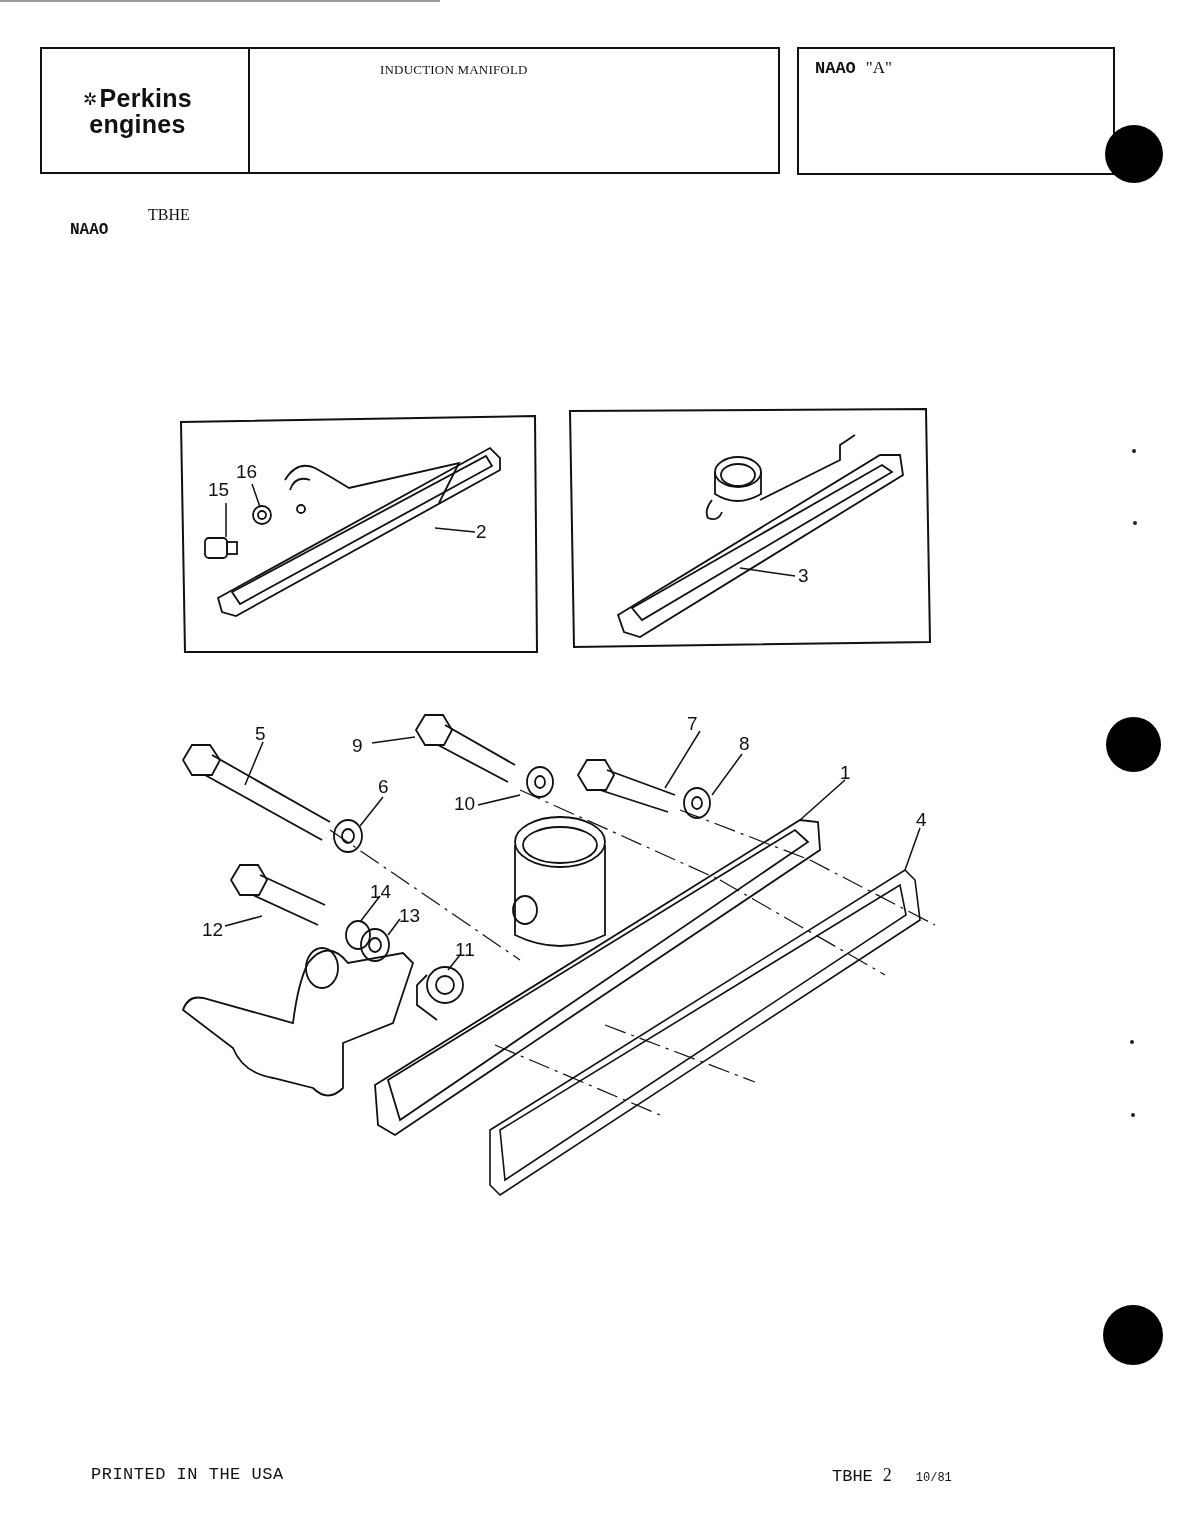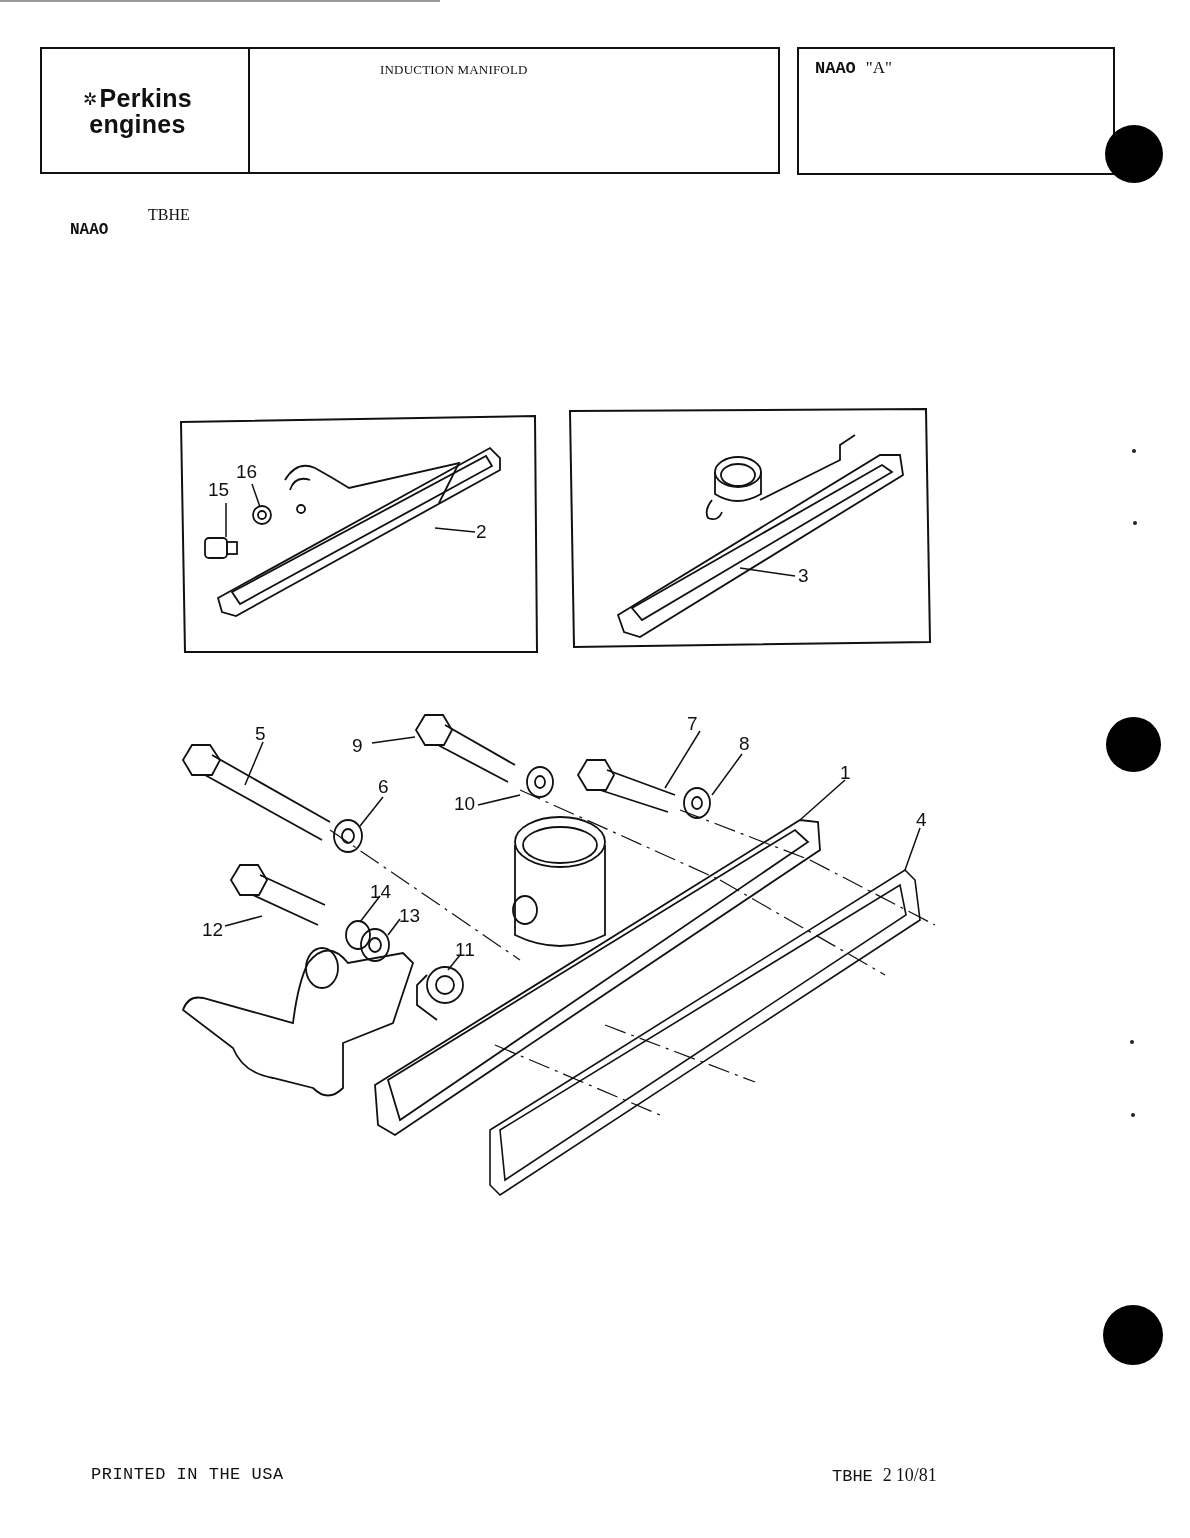--- a/index.html
+++ b/index.html
@@ -18,21 +18,21 @@
   .code1 { left:70px; top:221px; font-family:"Liberation Mono", monospace; font-weight:bold; font-size:16px; }
   .code2 { left:148px; top:206px; font-family:"Liberation Serif", serif; font-size:16px; }
   .dot { background:#000; border-radius:50%; }
   .punch1 { left:1105px; top:125px; width:58px; height:58px; }
   .punch2 { left:1106px; top:717px; width:55px; height:55px; }
   .punch3 { left:1103px; top:1305px; width:60px; height:60px; }
   .speck { background:#222; border-radius:50%; width:4px; height:4px; }
   .footer-l { left:91px; top:1465px; font-family:"Liberation Mono", monospace; font-size:17px; letter-spacing:0.5px; }
   .footer-r { left:832px; top:1465px; font-family:"Liberation Mono", monospace; font-size:17px; }
   .footer-r .n { font-family:"Liberation Serif", serif; margin-left:10px; font-size:18px; }
-  .footer-r .d { font-family:Liberation Serif, serif; margin-left:4px; font-size:18px; }
+  .footer-r .d { font-family:Liberation Mono, monospace; margin-left:24px; font-size:12px; }
   svg text { font-family:"Liberation Sans", sans-serif; font-size:19px; fill:#111; }
 </style>
 </head>
 <body>
 
 <div class="abs topline"></div>
 
 <div class="abs hdr-box logo-box"></div>
 <div class="abs hdr-box title-box"></div>
 <div class="abs hdr-box plate-box"></div>

